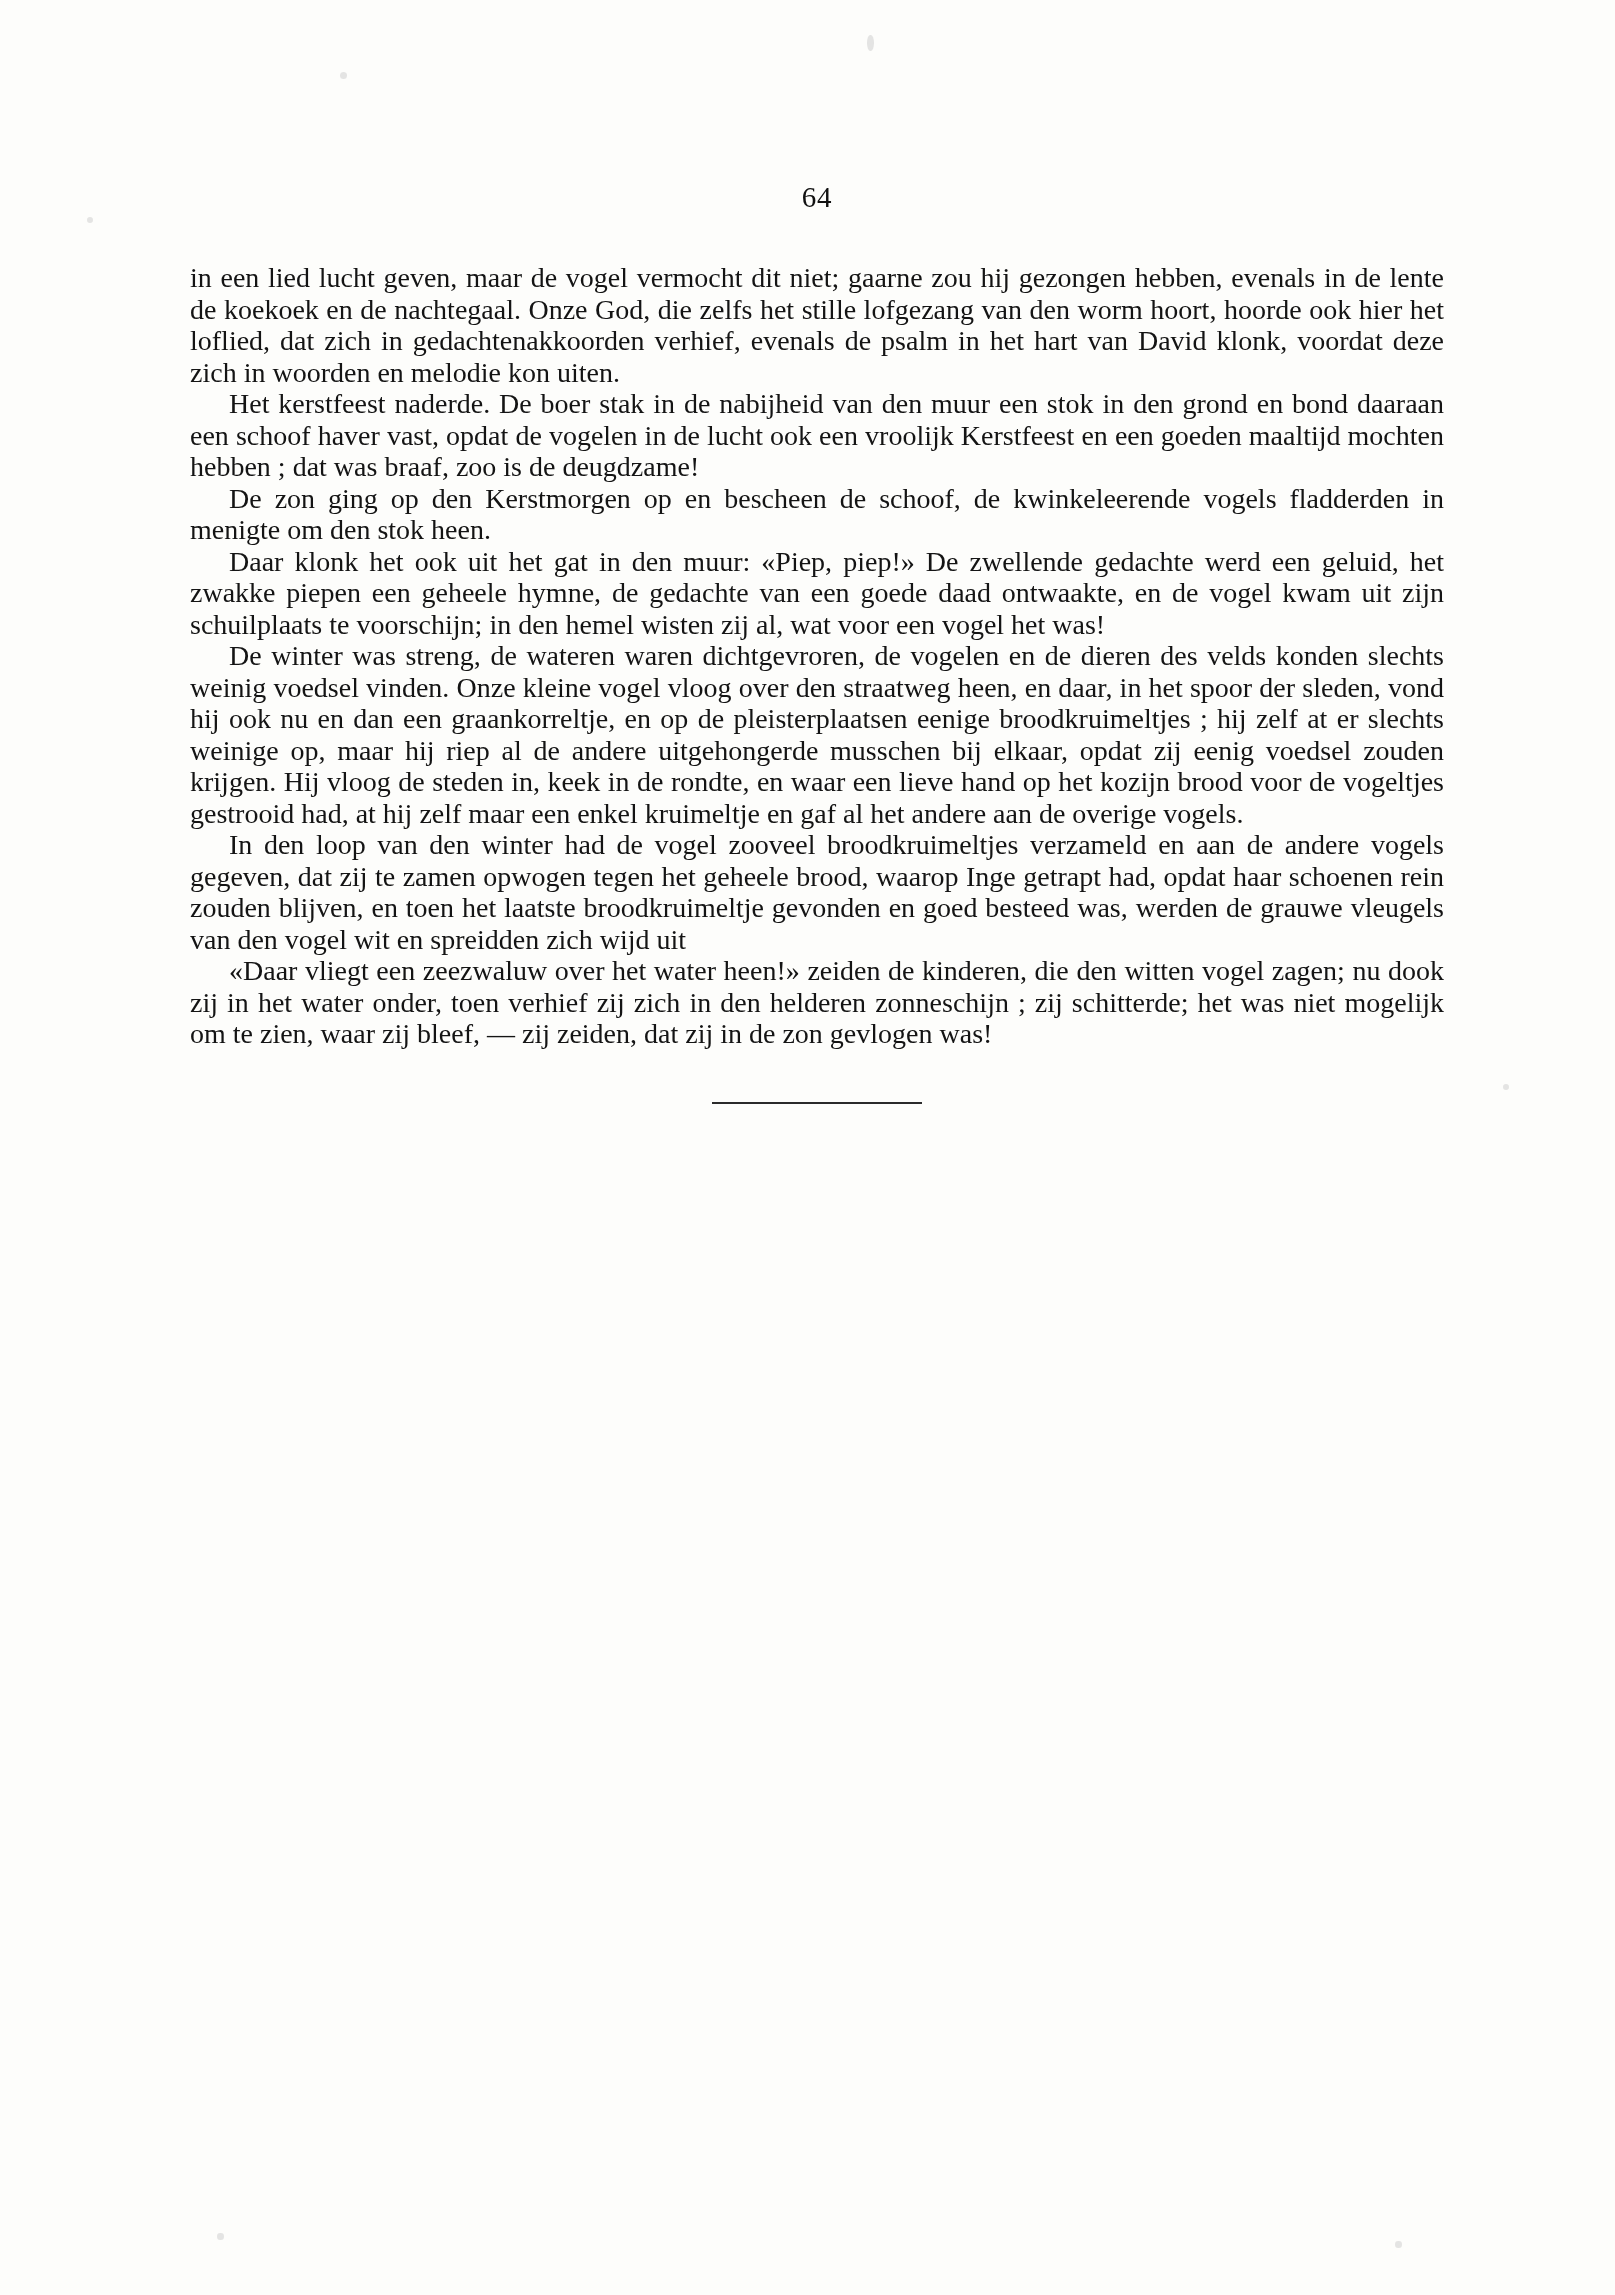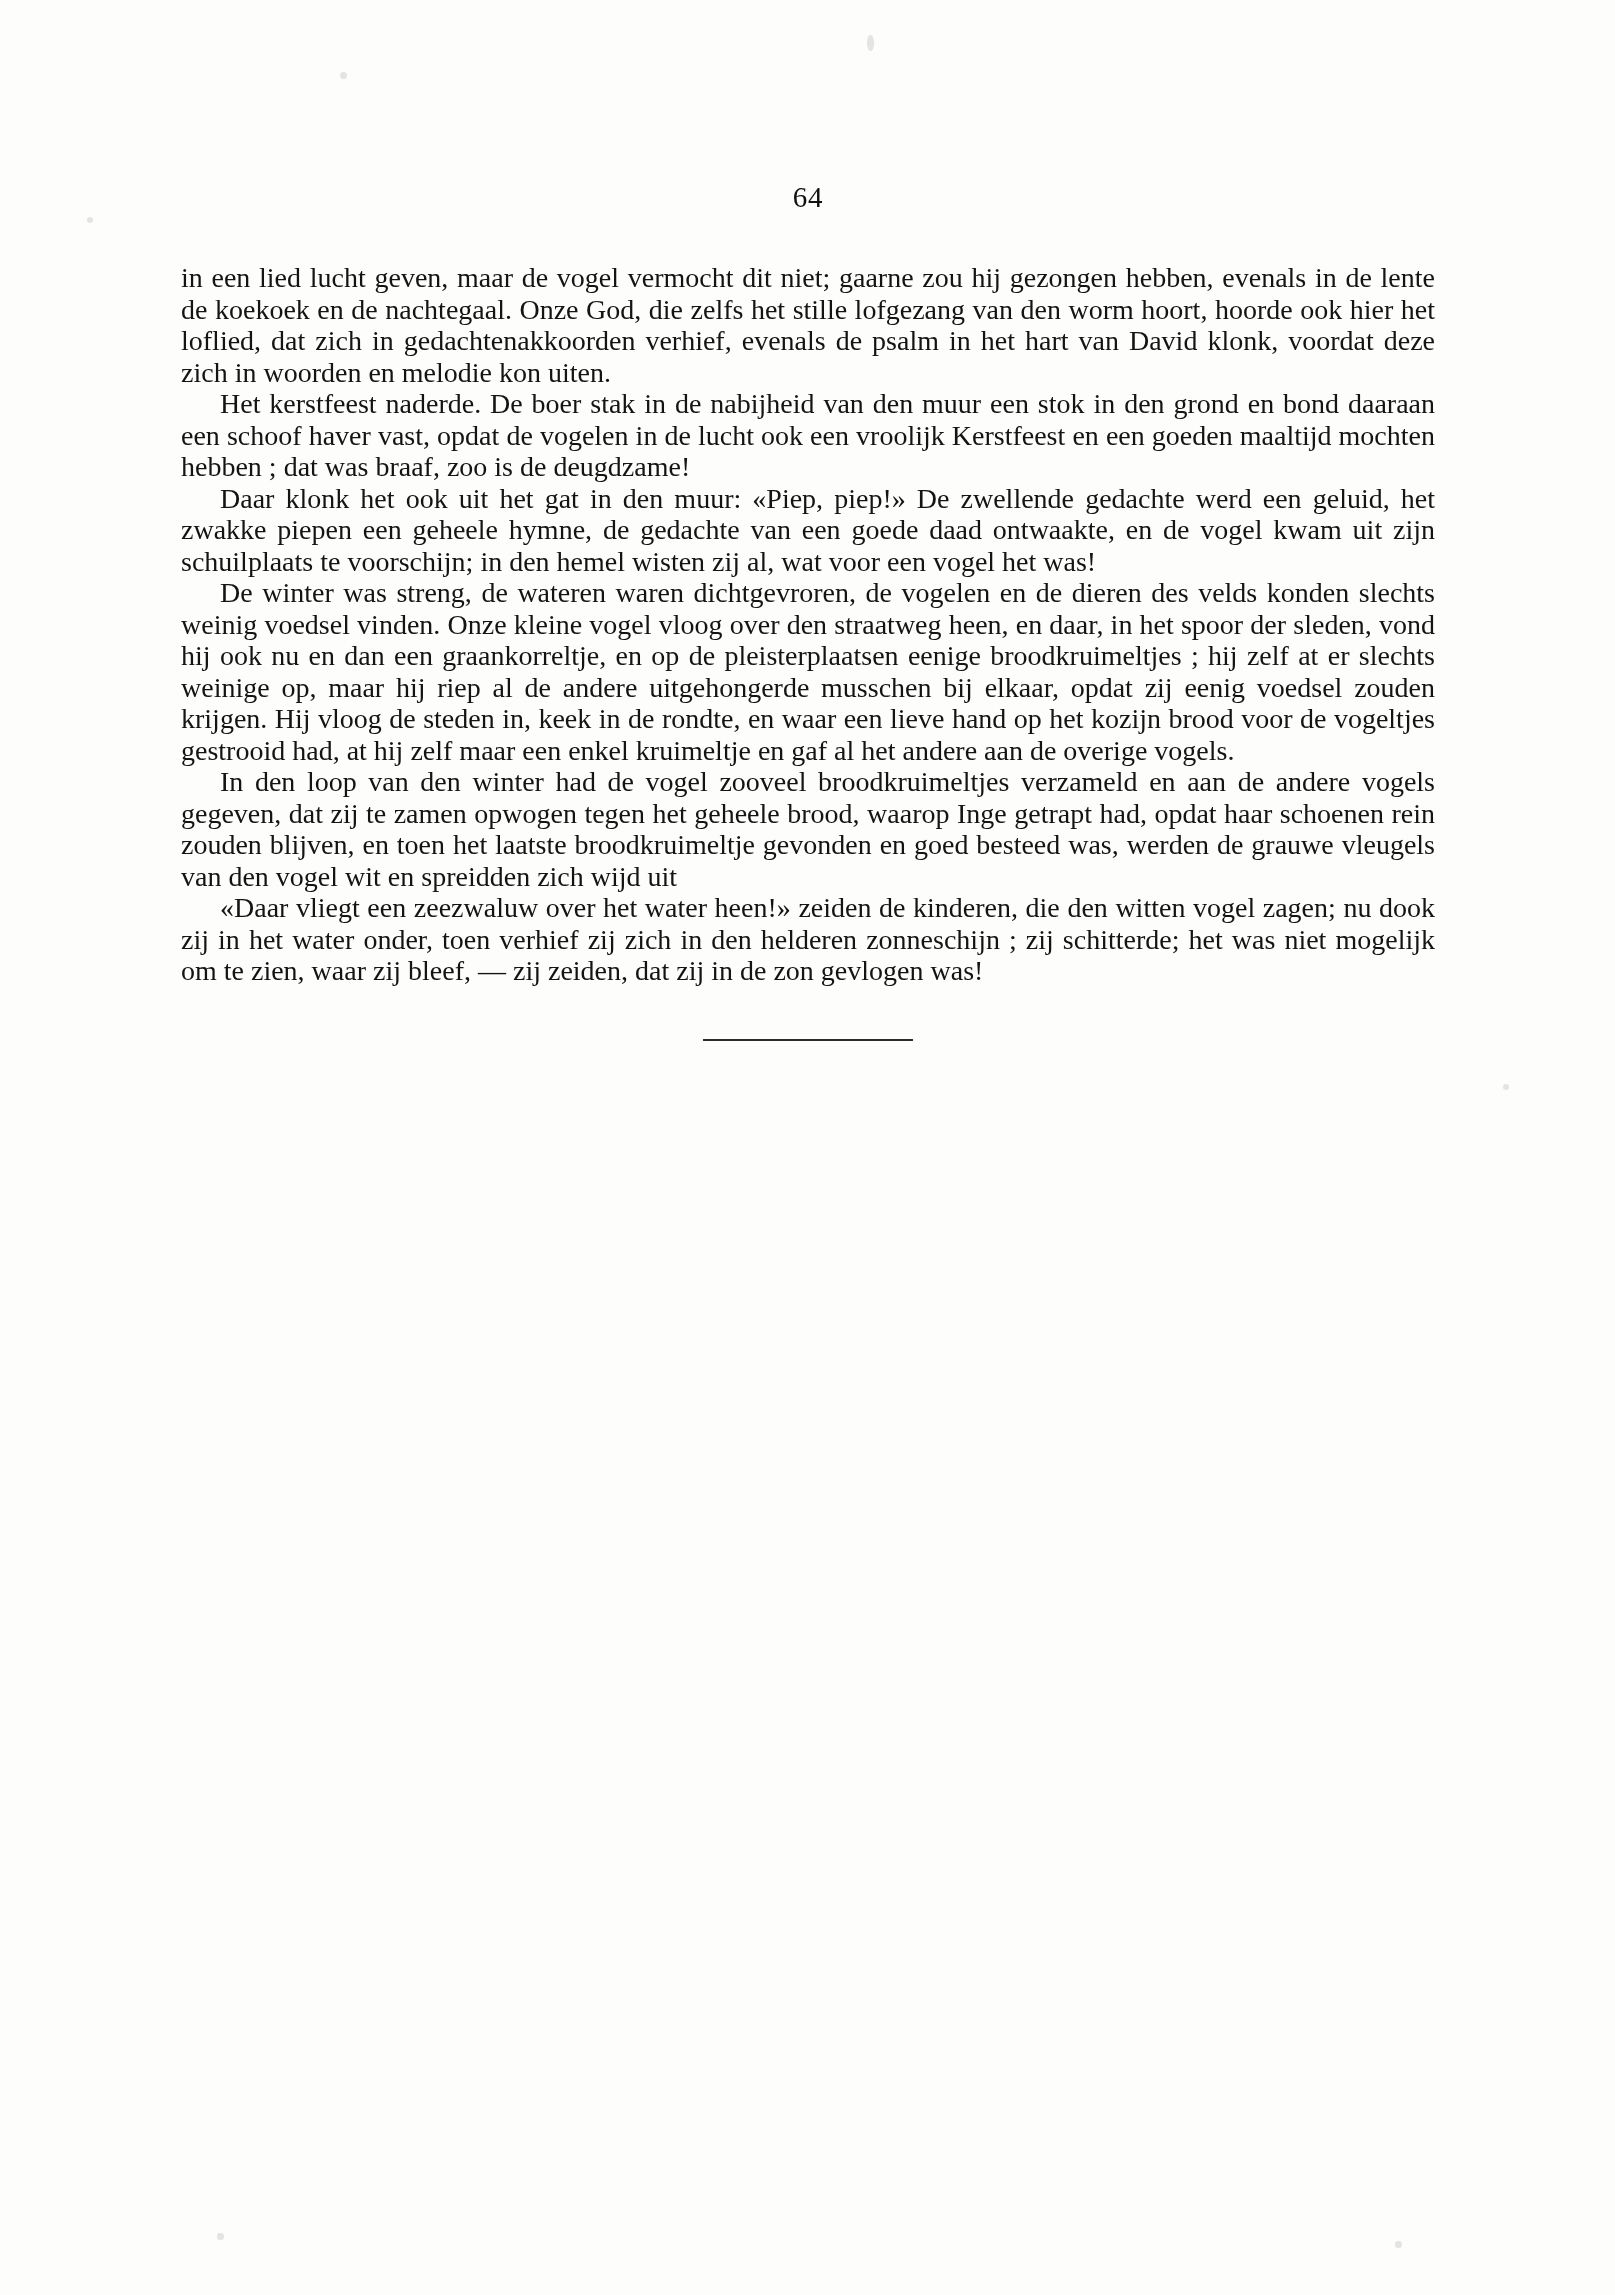--- a/index.html
+++ b/index.html
@@ -17,21 +17,21 @@
   }
   .page {
     position: absolute;
     top: 0; left: 0;
     width: 1615px;
     height: 2295px;
     background: #fdfdfb;
   }
   .content {
     position: absolute;
-    left: 181px;
+    left: 190px;
     top: 181px;
     width: 1254px;
   }
   .page-number {
     text-align: center;
     font-size: 29px;
     letter-spacing: 0.7px;
     margin-bottom: 48px;
     color: #111;
     font-family: "Liberation Serif", serif;
@@ -84,20 +84,21 @@
   <div class="smudge" style="left:1503px; top:1084px; width:5.8px; height:5.8px;"></div>
   <div class="smudge" style="left:217px; top:2233px; width:6.5px; height:6.5px;"></div>
   <div class="smudge" style="left:1395px; top:2241px; width:6.5px; height:6.5px;"></div>
 
   <div class="content">
 
     <div class="page-number">64</div>
 
     <p class="para">in een lied lucht geven, maar de vogel vermocht dit niet; gaarne zou hij gezongen hebben, evenals in de lente de koekoek en de nachtegaal. Onze God, die zelfs het stille lofgezang van den worm hoort, hoorde ook hier het loflied, dat zich in gedachtenakkoorden verhief, evenals de psalm in het hart van David klonk, voordat deze zich in woorden en melodie kon uiten.</p>
     <p class="para indent">Het kerstfeest naderde. De boer stak in de nabijheid van den muur een stok in den grond en bond daaraan een schoof haver vast, opdat de vogelen in de lucht ook een vroolijk Kerstfeest en een goeden maaltijd mochten hebben ; dat was braaf, zoo is de deugdzame!</p>
+    <p class="para indent">De zon ging op den Kerstmorgen op en bescheen de schoof, de kwinkeleerende vogels fladderden in menigte om den stok heen.</p>
     <p class="para indent">Daar klonk het ook uit het gat in den muur: «Piep, piep!» De zwellende gedachte werd een geluid, het zwakke piepen een geheele hymne, de gedachte van een goede daad ontwaakte, en de vogel kwam uit zijn schuilplaats te voorschijn; in den hemel wisten zij al, wat voor een vogel het was!</p>
     <p class="para indent">De winter was streng, de wateren waren dichtgevroren, de vogelen en de dieren des velds konden slechts weinig voedsel vinden. Onze kleine vogel vloog over den straatweg heen, en daar, in het spoor der sleden, vond hij ook nu en dan een graankorreltje, en op de pleisterplaatsen eenige broodkruimeltjes ; hij zelf at er slechts weinige op, maar hij riep al de andere uitgehongerde musschen bij elkaar, opdat zij eenig voedsel zouden krijgen. Hij vloog de steden in, keek in de rondte, en waar een lieve hand op het kozijn brood voor de vogeltjes gestrooid had, at hij zelf maar een enkel kruimeltje en gaf al het andere aan de overige vogels.</p>
     <p class="para indent">In den loop van den winter had de vogel zooveel broodkruimeltjes verzameld en aan de andere vogels gegeven, dat zij te zamen opwogen tegen het geheele brood, waarop Inge getrapt had, opdat haar schoenen rein zouden blijven, en toen het laatste broodkruimeltje gevonden en goed besteed was, werden de grauwe vleugels van den vogel wit en spreidden zich wijd uit</p>
     <p class="para indent">«Daar vliegt een zeezwaluw over het water heen!» zeiden de kinderen, die den witten vogel zagen; nu dook zij in het water onder, toen verhief zij zich in den helderen zonneschijn ; zij schitterde; het was niet mogelijk om te zien, waar zij bleef, — zij zeiden, dat zij in de zon gevlogen was!</p>
 
     <div class="divider-wrap">
       <div class="divider"></div>
     </div>
 
 

